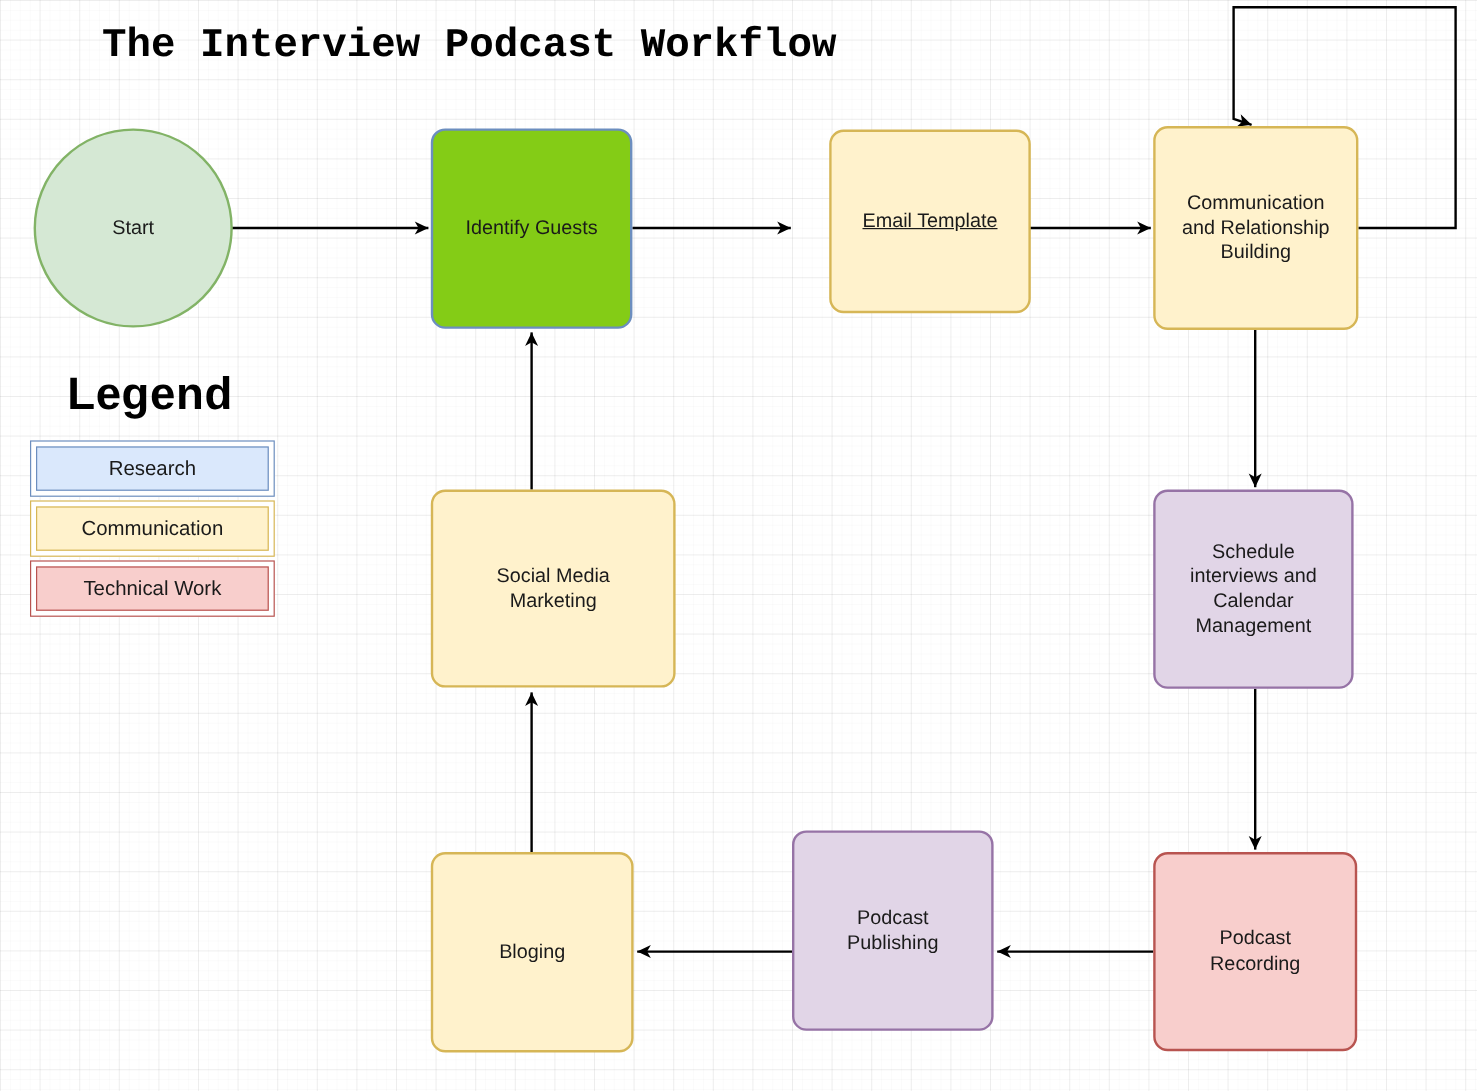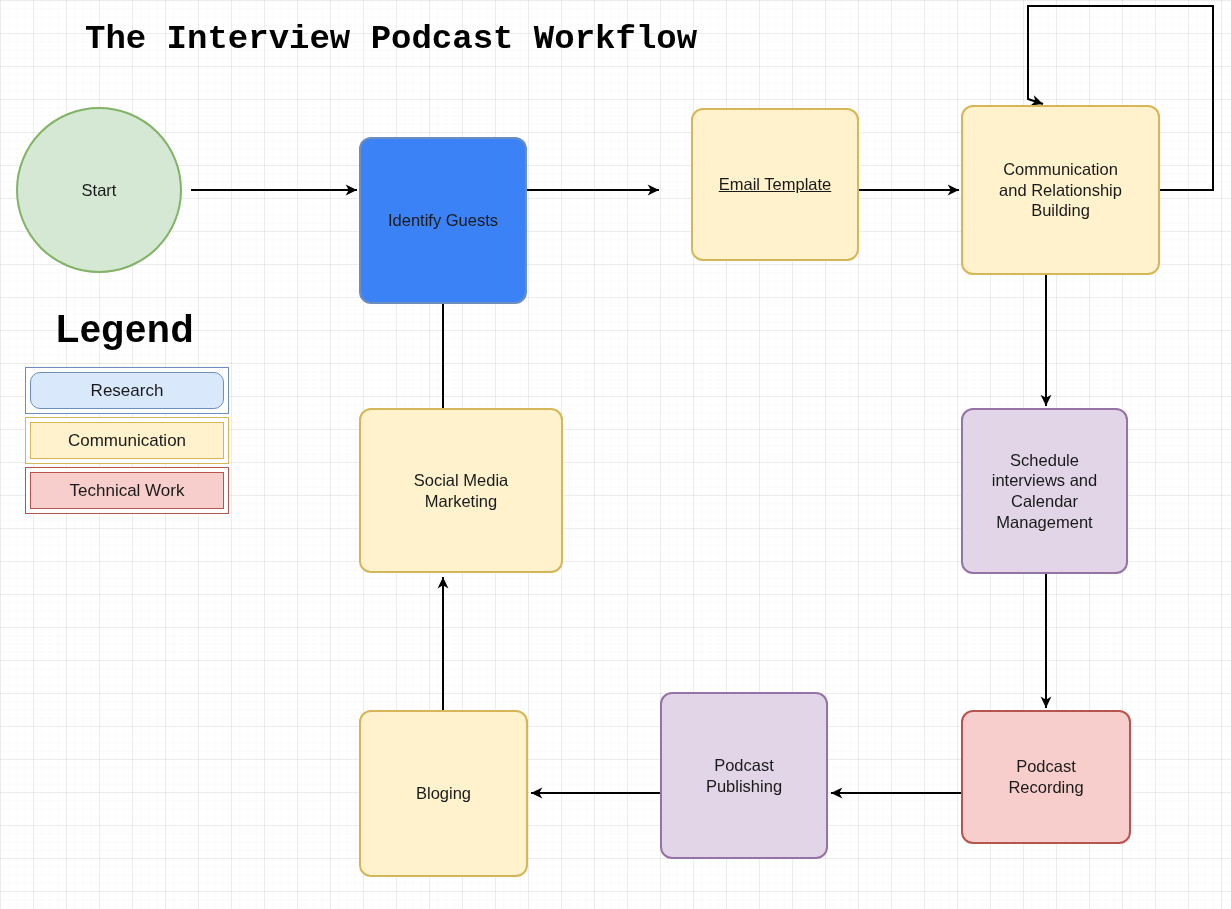--- a/index.html
+++ b/index.html
@@ -23,41 +23,41 @@
     white-space:nowrap;
   }
   .node{
     position:absolute;display:flex;align-items:center;justify-content:center;
     border:2px solid #000;border-radius:12px;box-sizing:border-box;
     font-size:16.5px;color:#1a1a1a;text-align:center;line-height:1.25;
   }
   .node .lbl{display:block;}
   .circle{border-radius:50%;}
   .c-green{background:#d5e8d4;border-color:#82b366;}
-  .c-blue{background:#3b82f6;border-color:#6c8ebf;margin-top:30px;}
+  .c-blue{background:#84cc16;border-color:#6c8ebf;}
   .c-yellow{background:#fff2cc;border-color:#d6b656;}
   .c-purple{background:#e1d5e7;border-color:#9673a6;}
   .c-red{background:#f8cecc;border-color:#b85450;}
   .edges{position:absolute;inset:0;width:1231px;height:909px;}
   .edges polyline,.edges line{fill:none;stroke:#000;stroke-width:2;}
   .legend-title{
     position:absolute;left:56px;top:308px;
     font-weight:bold;font-size:38px;color:#000;letter-spacing:0.5px;text-align:center;
   }
   .legend{position:absolute;left:25px;top:367px;width:204px;}
   .legend-row{
     box-sizing:border-box;width:204px;height:47px;margin-bottom:3px;
     border:1px solid #000;background:#fff;padding:4px;
   }
   .legend-row .swatch{
     box-sizing:border-box;width:100%;height:100%;
     border:1px solid #000;display:flex;align-items:center;justify-content:center;
     font-size:17px;color:#1a1a1a;
   }
-  .lr-blue{border-color:#6c8ebf;} .lr-blue .swatch{border-color:#6c8ebf;background:#dae8fc;border-radius:10px;}
+  .lr-blue{border-color:#6c8ebf;} .lr-blue .swatch{border-color:#6c8ebf;background:#dae8fc;}
   .lr-yellow{border-color:#d6b656;} .lr-yellow .swatch{border-color:#d6b656;background:#fff2cc;}
   .lr-purple{border-color:#9673a6;} .lr-purple .swatch{border-color:#9673a6;background:#e1d5e7;}
   .lr-red{border-color:#b85450;} .lr-red .swatch{border-color:#b85450;background:#f8cecc;}
   .w130{max-width:132px;} .w112{max-width:112px;} .w100{max-width:100px;} .w92{max-width:92px;}
 </style>
 </head>
 <body>
 
 <div class="canvas"></div>
 
@@ -74,41 +74,41 @@
   <line x1="1046" y1="275" x2="1046" y2="406" marker-end="url(#arr)"></line>
   <line x1="1046" y1="574" x2="1046" y2="708" marker-end="url(#arr)"></line>
   <line x1="961" y1="793" x2="831" y2="793" marker-end="url(#arr)"></line>
   <line x1="660" y1="793" x2="531" y2="793" marker-end="url(#arr)"></line>
   <line x1="443" y1="710" x2="443" y2="577" marker-end="url(#arr)"></line>
   <line x1="443" y1="408" x2="443" y2="277" marker-end="url(#arr)"></line>
 </svg>
 
 <div class="title">The Interview Podcast Workflow</div>
 
-<div class="node circle c-green" style="left:16px;top:107px;width:166px;height:166px;">
+<div class="node circle c-green" style="left:28px;top:107px;width:166px;height:166px;">
   <span class="lbl">Start</span>
 </div>
 
 <div class="node c-blue" style="left:359px;top:107px;width:168px;height:167px;">
   <span class="lbl">Identify Guests</span>
 </div>
 
 <div class="node c-yellow" style="left:691px;top:108px;width:168px;height:153px;text-decoration:underline;">
   <span class="lbl">Email Template</span>
 </div>
 
-<div class="node c-yellow" style="left:961px;top:105px;width:199px;height:170px;">
+<div class="node c-yellow" style="left:961px;top:105px;width:171px;height:170px;">
   <span class="lbl w130">Communication and Relationship Building</span>
 </div>
 
 <div class="node c-purple" style="left:961px;top:408px;width:167px;height:166px;">
   <span class="lbl w112">Schedule interviews and Calendar Management</span>
 </div>
 
-<div class="node c-red" style="left:961px;top:710px;width:170px;height:134px;">
+<div class="node c-red" style="left:961px;top:710px;width:170px;height:166px;">
   <span class="lbl w92">Podcast Recording</span>
 </div>
 
 <div class="node c-purple" style="left:660px;top:692px;width:168px;height:167px;">
   <span class="lbl w92">Podcast Publishing</span>
 </div>
 
 <div class="node c-yellow" style="left:359px;top:710px;width:169px;height:167px;">
   <span class="lbl">Bloging</span>
 </div>

